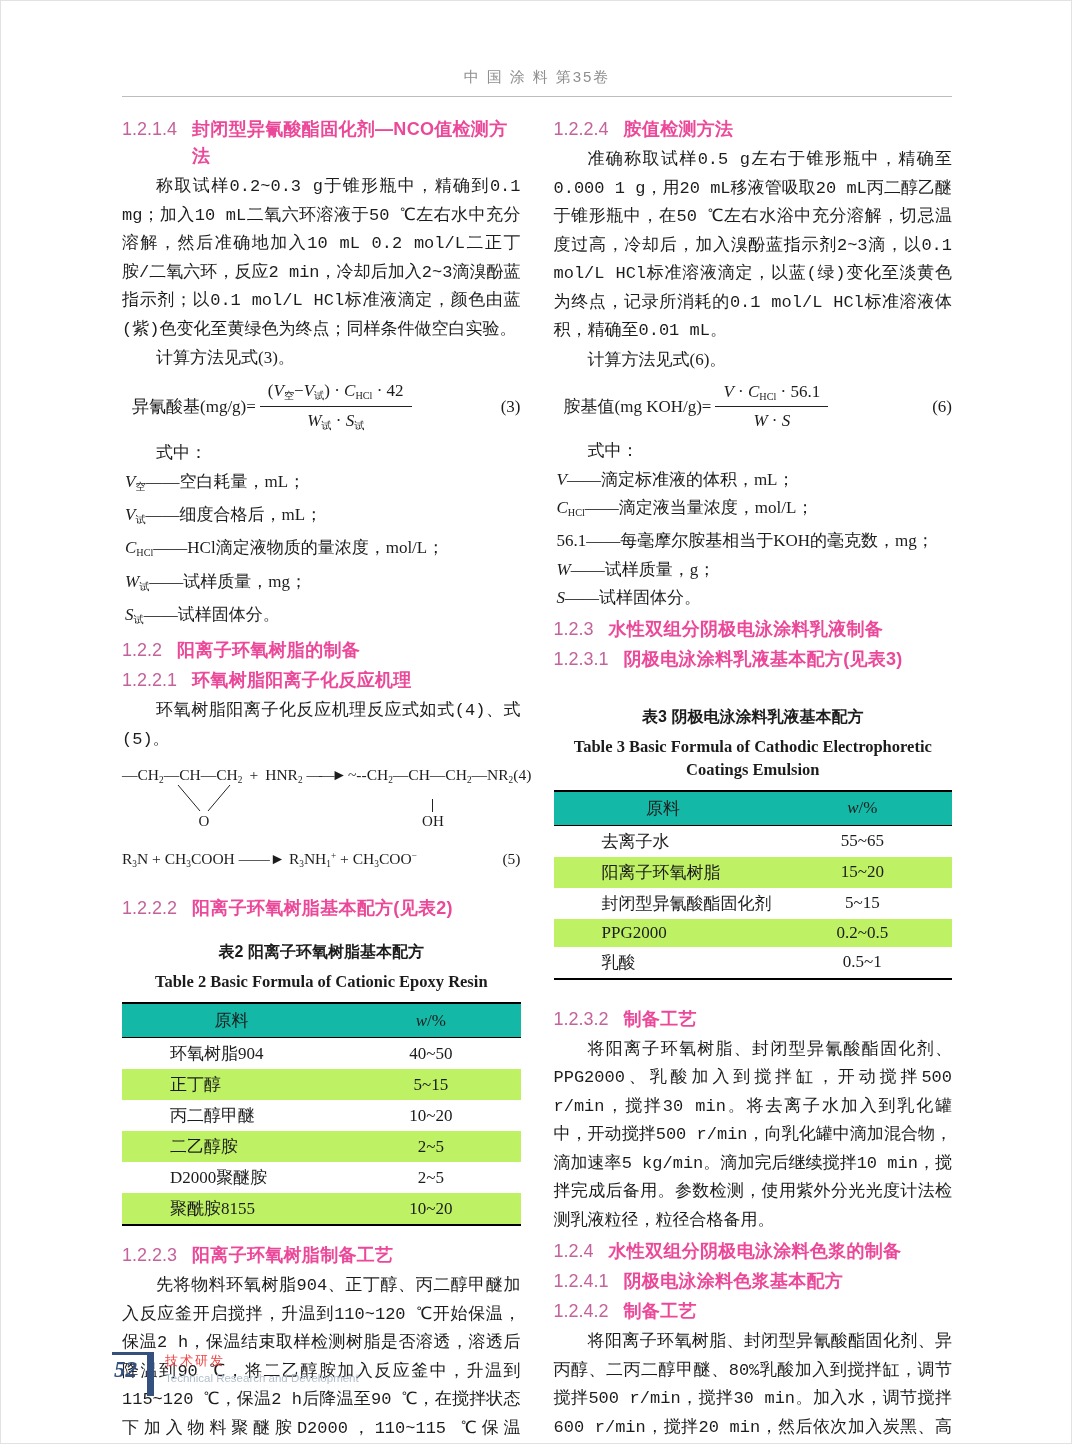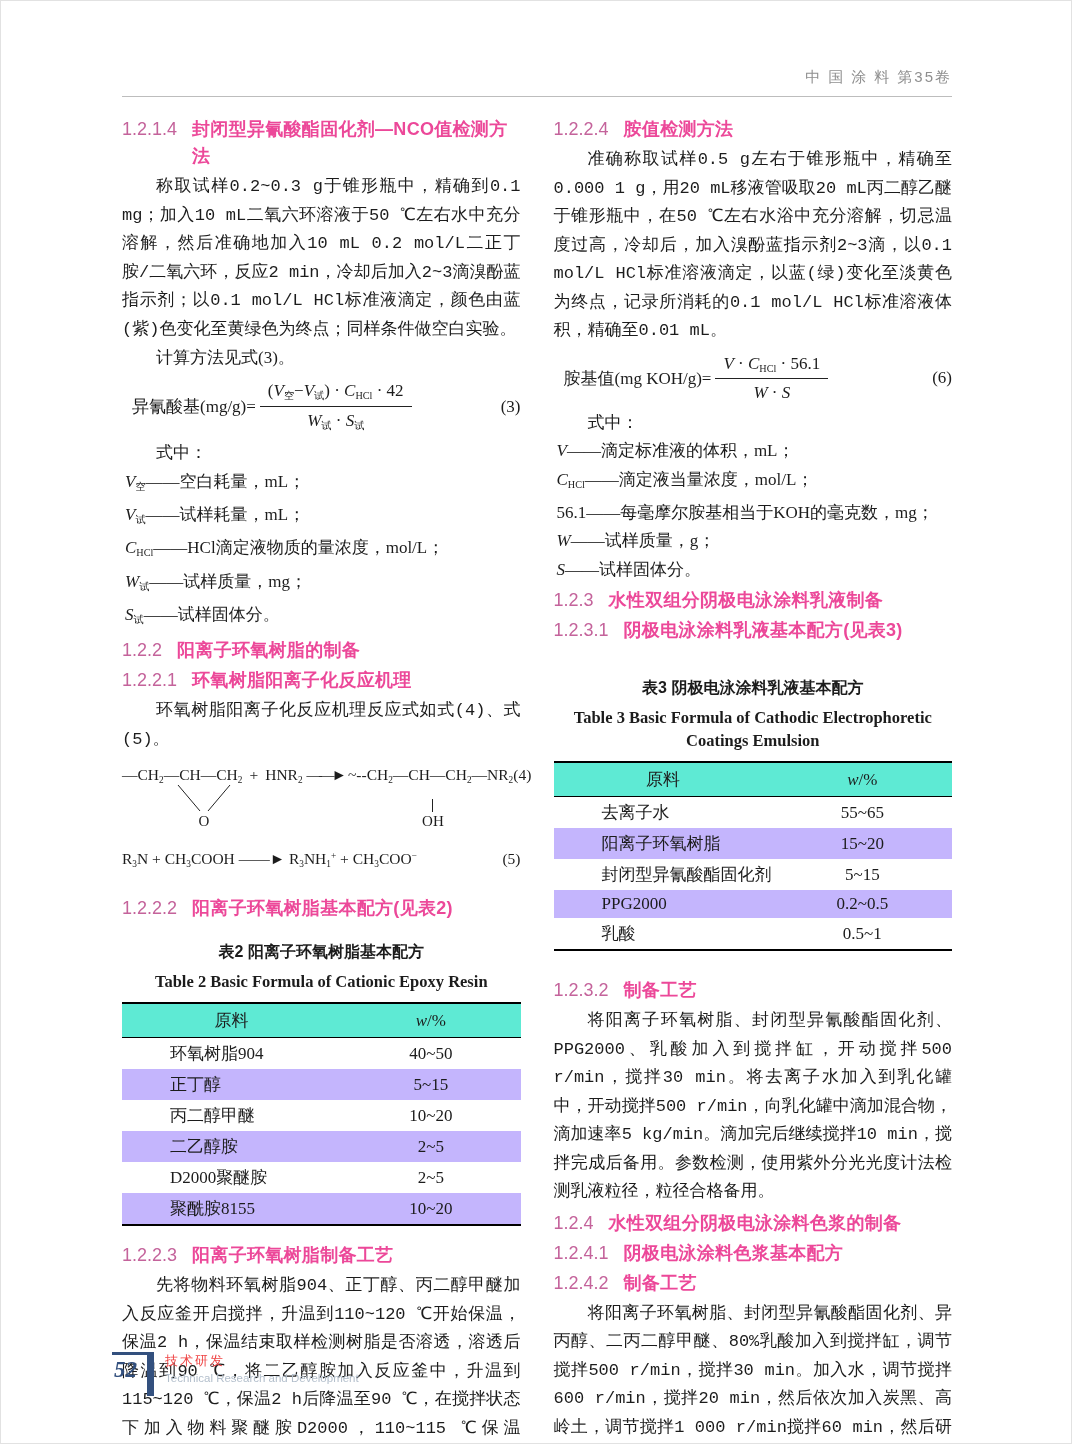--- a/index.html
+++ b/index.html
@@ -3,21 +3,21 @@
 <meta charset="utf-8">
 <style>
   html,body{margin:0;padding:0;}
   body{
     width:1072px;height:1444px;background:#ffffff;position:relative;
     font-family:"Liberation Serif","DejaVu Serif",serif;color:#1c1c1c;
     box-shadow: inset 0 0 0 1px #e2e2e2;overflow:hidden;
   }
   .page{box-sizing:border-box;padding:68px 120px 0 122px;}
   
-  .pageheader{display:flex;justify-content:flex-end;align-items:flex-end;
+  .pageheader{display:flex;justify-content:center;align-items:flex-end;
     color:#8f8f8f;font-size:15px;padding-bottom:9px;border-bottom:1px solid #bdbdbd;
     font-family:"Liberation Sans",sans-serif;}
   .jname{letter-spacing:8px;}
   .vol{letter-spacing:2px;}
   
   .cols{display:flex;gap:33px;margin-top:16px;}
   .col{flex:1;min-width:0;}
   
   .hd{font-size:18px;line-height:27px;display:flex;align-items:baseline;margin:3px 0;}
   .hn{color:#c4639b;font-family:"Liberation Sans",sans-serif;font-size:18px;margin-right:15px;flex:none;}
@@ -48,25 +48,25 @@
   .ohgrp{position:absolute;left:68px;top:33px;width:34px;display:flex;flex-direction:column;align-items:center;line-height:1;}
   .ohgrp .vline{width:1px;height:13px;background:#222;}
   .ohgrp .ohtxt{font-size:15px;margin-top:2px;}
   .cheq2{display:flex;font-size:15.5px;margin:0 0 14px;align-items:baseline;
     font-family:"Liberation Serif","DejaVu Serif","DejaVu Sans",serif;white-space:nowrap;}
   
   .tblwrap{margin:20px 0 16px;}
   .capcn{text-align:center;font-weight:bold;font-family:"Liberation Sans",sans-serif;font-size:16px;margin-bottom:7px;}
   .capen{text-align:center;font-weight:bold;font-size:16.5px;line-height:23px;margin-bottom:9px;padding:0 14px;}
   table.ptable{width:100%;border-collapse:collapse;border-top:2px solid #000;border-bottom:2px solid #000;font-size:17px;}
-  table.ptable thead th{background:#5eead4;font-weight:normal;padding:5px 0;border-bottom:1.5px solid #000;text-align:center;}
+  table.ptable thead th{background:#14b8a6;font-weight:normal;padding:5px 0;border-bottom:1.5px solid #000;text-align:center;}
   table.ptable thead th:first-child{width:55%;}
   table.ptable tbody td{padding:4px 0;text-align:center;}
   table.ptable tbody td:first-child{text-align:left;padding-left:48px;}
-  table.ptable tr.alt{background:#c4b5fd;}
+  table.ptable tr.alt{background:#bef264;}
   
   .pagefooter{position:absolute;left:112px;top:1352px;display:flex;align-items:flex-start;}
   .pnbox{border-top:3px solid #33507e;padding:2px 10px 0 2px;}
   .pn{font-style:italic;font-weight:bold;font-size:23px;color:#33507e;}
   .vbar{width:7px;height:44px;background:#33507e;margin-right:11px;}
   .seclbl .cn{font-size:13px;color:#ef4444;font-family:"Liberation Sans",sans-serif;letter-spacing:2px;}
   .seclbl .en{font-size:11.5px;color:#b2becb;font-family:"Liberation Sans",sans-serif;margin-top:2px;}
   .mt-lg{margin-top:26px;}
   .mt-md{margin-top:14px;}
 </style>
@@ -95,21 +95,21 @@
         <span class="flhs">异氰酸基(mg/g)=</span>
         <span class="frac">
           <span class="fnum">(<i>V</i><sub>空</sub>−<i>V</i><sub>试</sub>) · <i>C</i><sub>HCl</sub> · 42</span>
           <span class="fden"><i>W</i><sub>试</sub> · <i>S</i><sub>试</sub></span>
         </span>
         <span class="eqtag">(3)</span>
       </div>
 
       <p class="fintro">式中：</p>
       <div class="defline"><span class="term"><i>V</i><sub>空</sub></span><span>——空白耗量，mL；</span></div>
-      <div class="defline"><span class="term"><i>V</i><sub>试</sub></span><span>——试样耗量，mL；</span></div>
+      <div class="defline"><span class="term"><i>V</i><sub>试</sub></span><span>——细度合格后，mL；</span></div>
       <div class="defline"><span class="term"><i>C</i><sub>HCl</sub></span><span>——HCl滴定液物质的量浓度，mol/L；</span></div>
       <div class="defline"><span class="term"><i>W</i><sub>试</sub></span><span>——试样质量，mg；</span></div>
       <div class="defline"><span class="term"><i>S</i><sub>试</sub></span><span>——试样固体分。</span></div>
 
       <div class="hd">
         <span class="hn">1.2.2</span>
         <span class="ht">阳离子环氧树脂的制备</span>
       </div>
       <div class="hd">
         <span class="hn">1.2.2.1</span>
@@ -196,20 +196,21 @@
 
     </div>
 
     <div class="col">
 
       <div class="hd">
         <span class="hn">1.2.2.4</span>
         <span class="ht">胺值检测方法</span>
       </div>
       <p class="para">准确称取试样0.5 g左右于锥形瓶中，精确至0.000 1 g，用20 mL移液管吸取20 mL丙二醇乙醚于锥形瓶中，在50 ℃左右水浴中充分溶解，切忌温度过高，冷却后，加入溴酚蓝指示剂2~3滴，以0.1 mol/L HCl标准溶液滴定，以蓝(绿)变化至淡黄色为终点，记录所消耗的0.1 mol/L HCl标准溶液体积，精确至0.01 mL。</p>
+      <p class="fintro">计算方法见式(6)。</p>
 
       <div class="formula">
         <span class="flhs">胺基值(mg KOH/g)=</span>
         <span class="frac">
           <span class="fnum"><i>V</i> · <i>C</i><sub>HCl</sub> · 56.1</span>
           <span class="fden"><i>W</i> · <i>S</i></span>
         </span>
         <span class="eqtag">(6)</span>
       </div>
 

